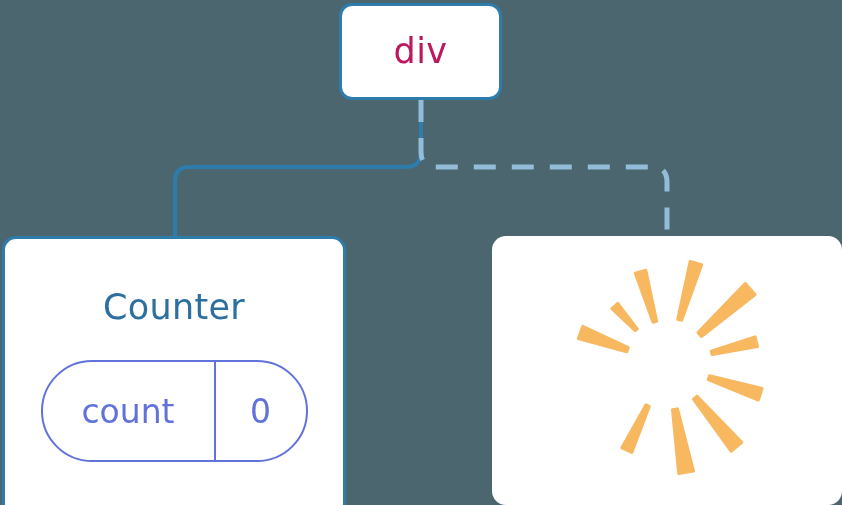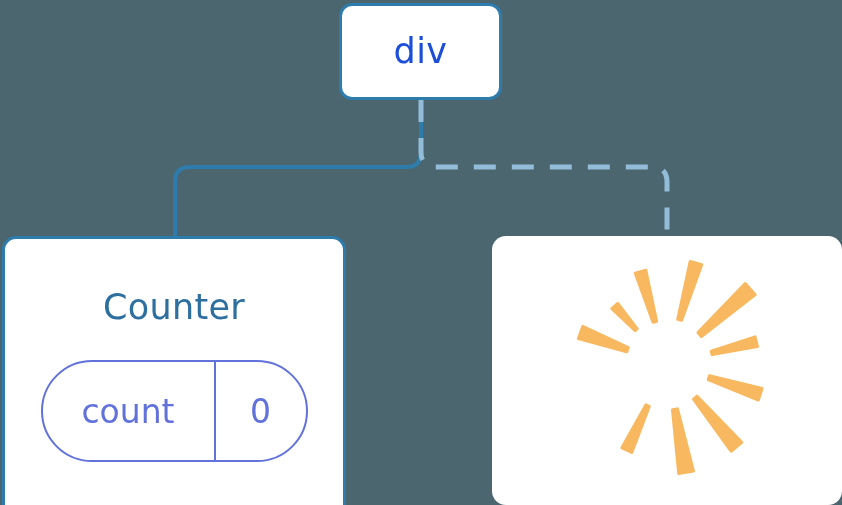--- a/index.html
+++ b/index.html
@@ -39,21 +39,21 @@
     top: 3px;
     width: 163px;
     height: 97px;
     border: 3px solid #2d7cab;
     border-radius: 13px;
     display: flex;
     align-items: center;
     justify-content: center;
   }
   .node-title-div {
-    color: #1d4ed8;
+    color: #be185d;
     font-size: 35px;
     letter-spacing: 0.5px;
     line-height: 1;
   }
 
   #node-counter {
     left: 2px;
     top: 236px;
     width: 344px;
     height: 312px;

